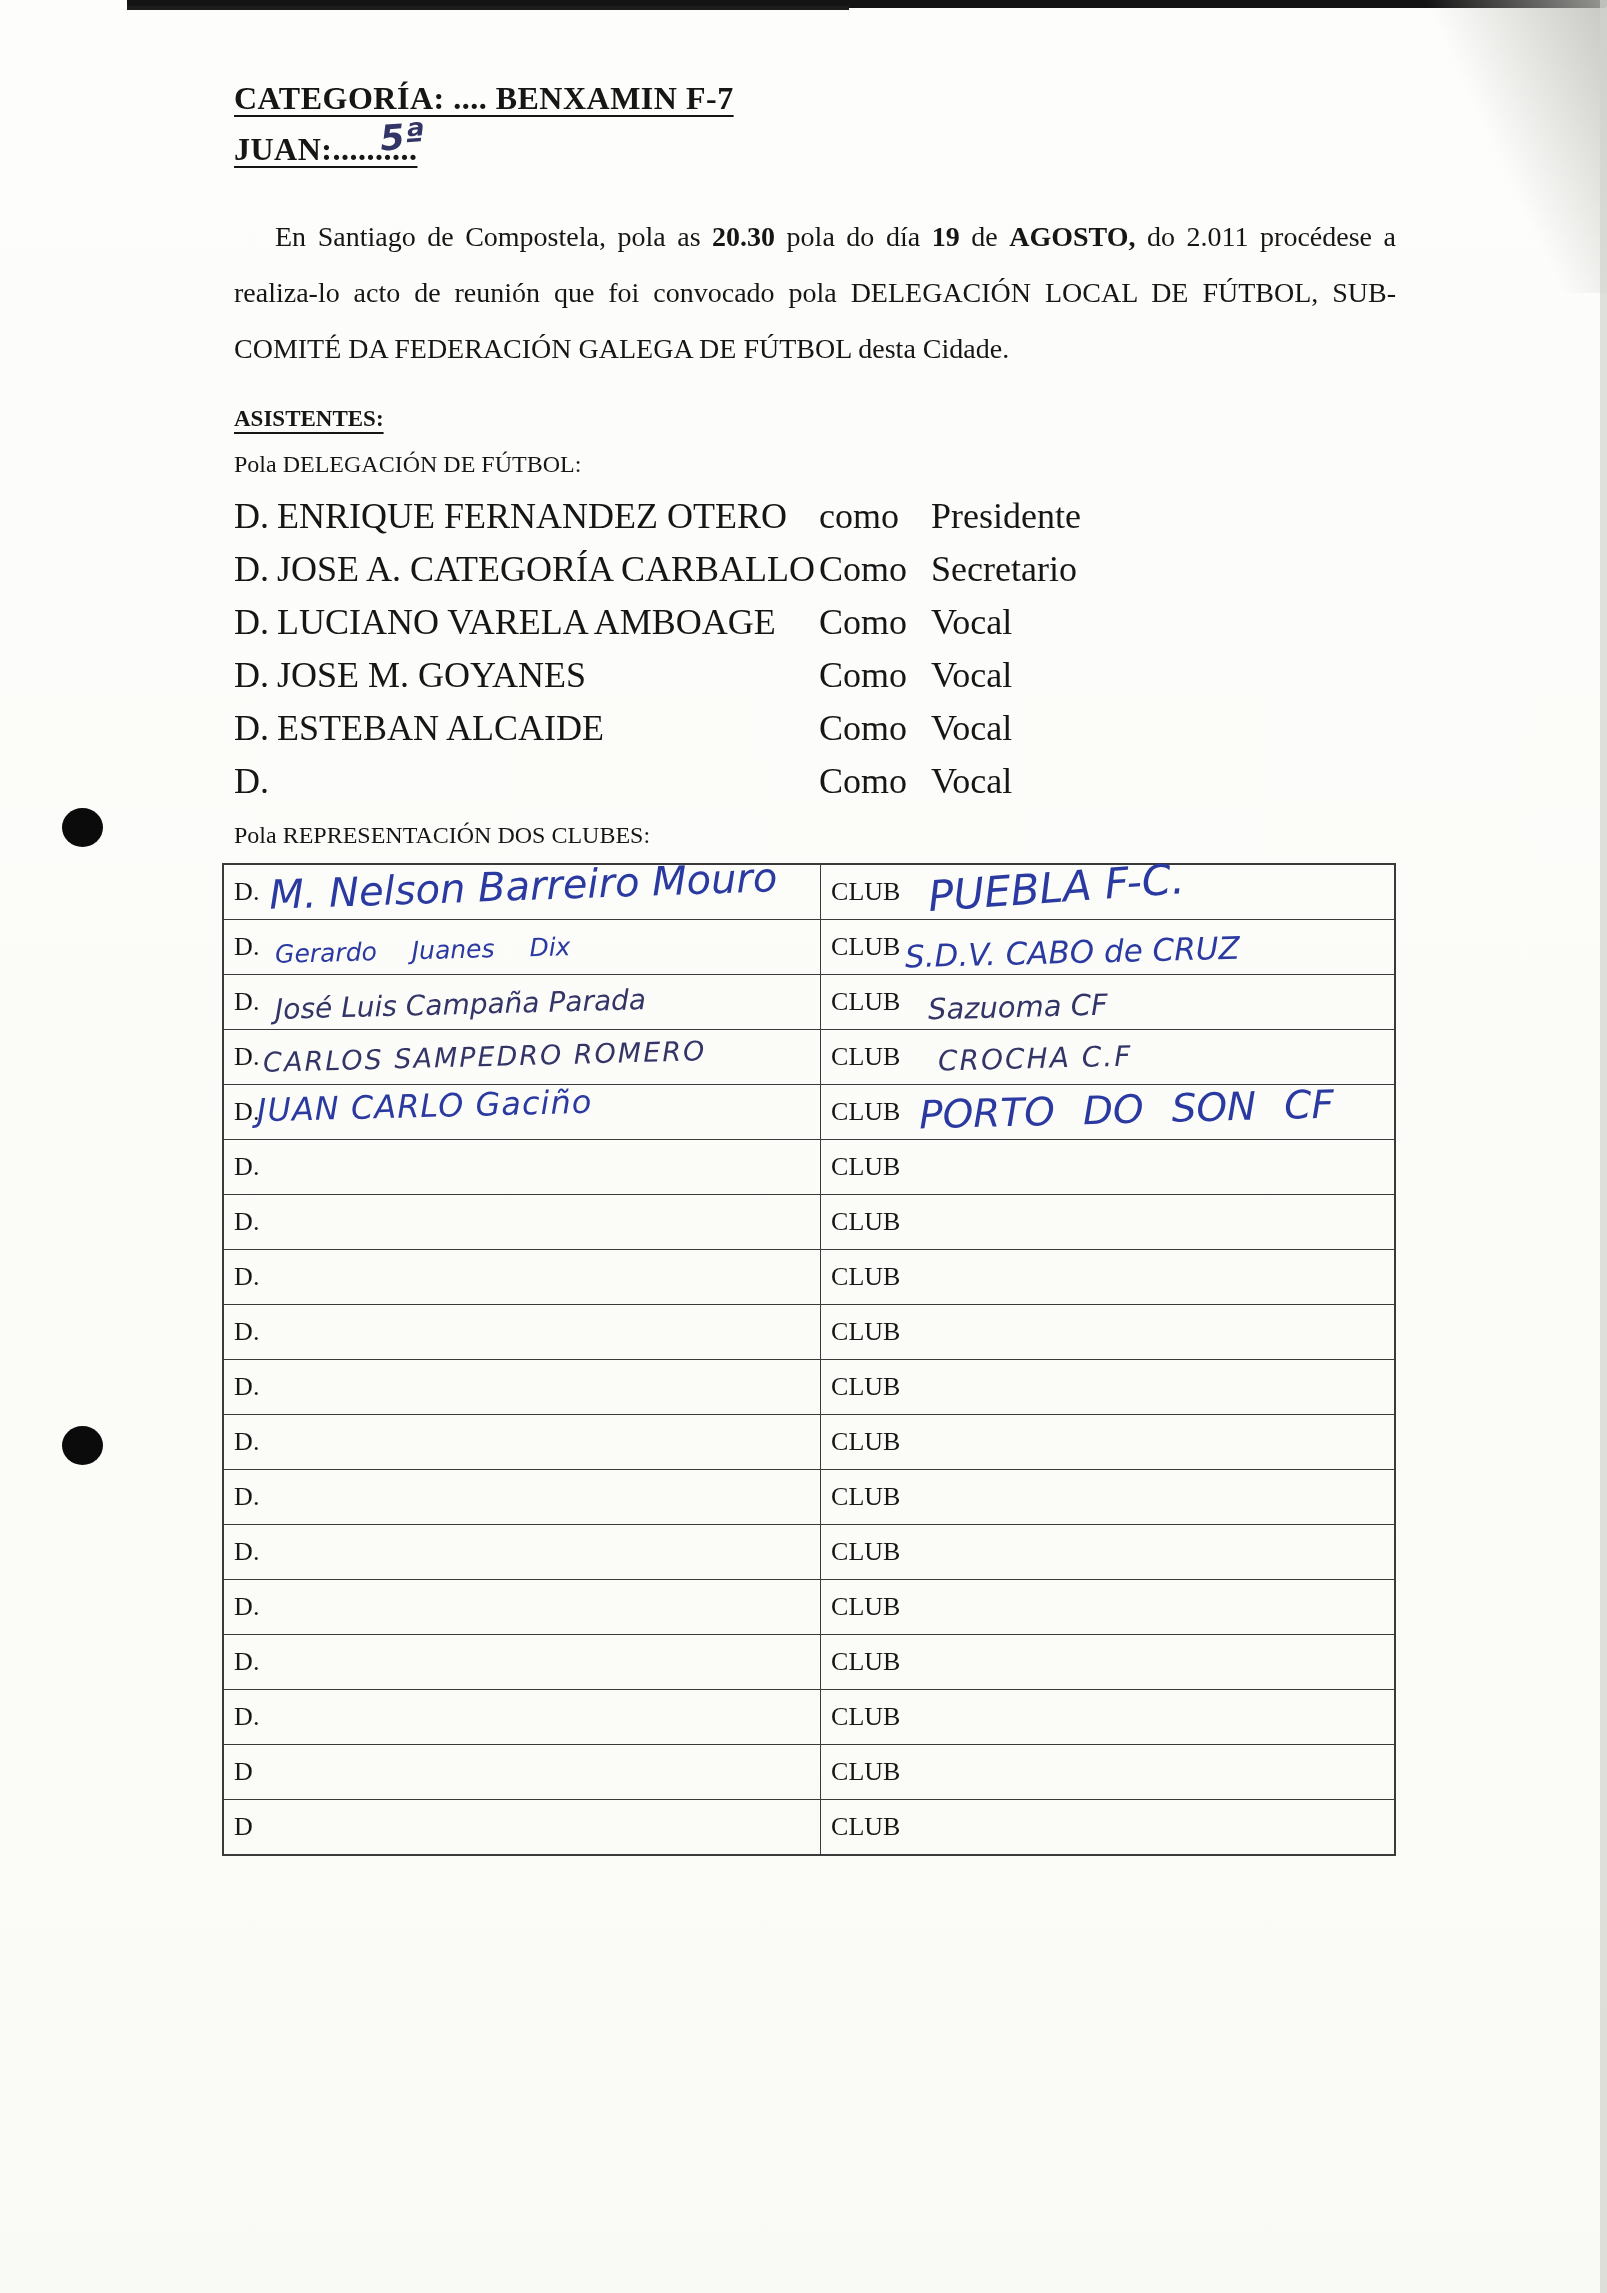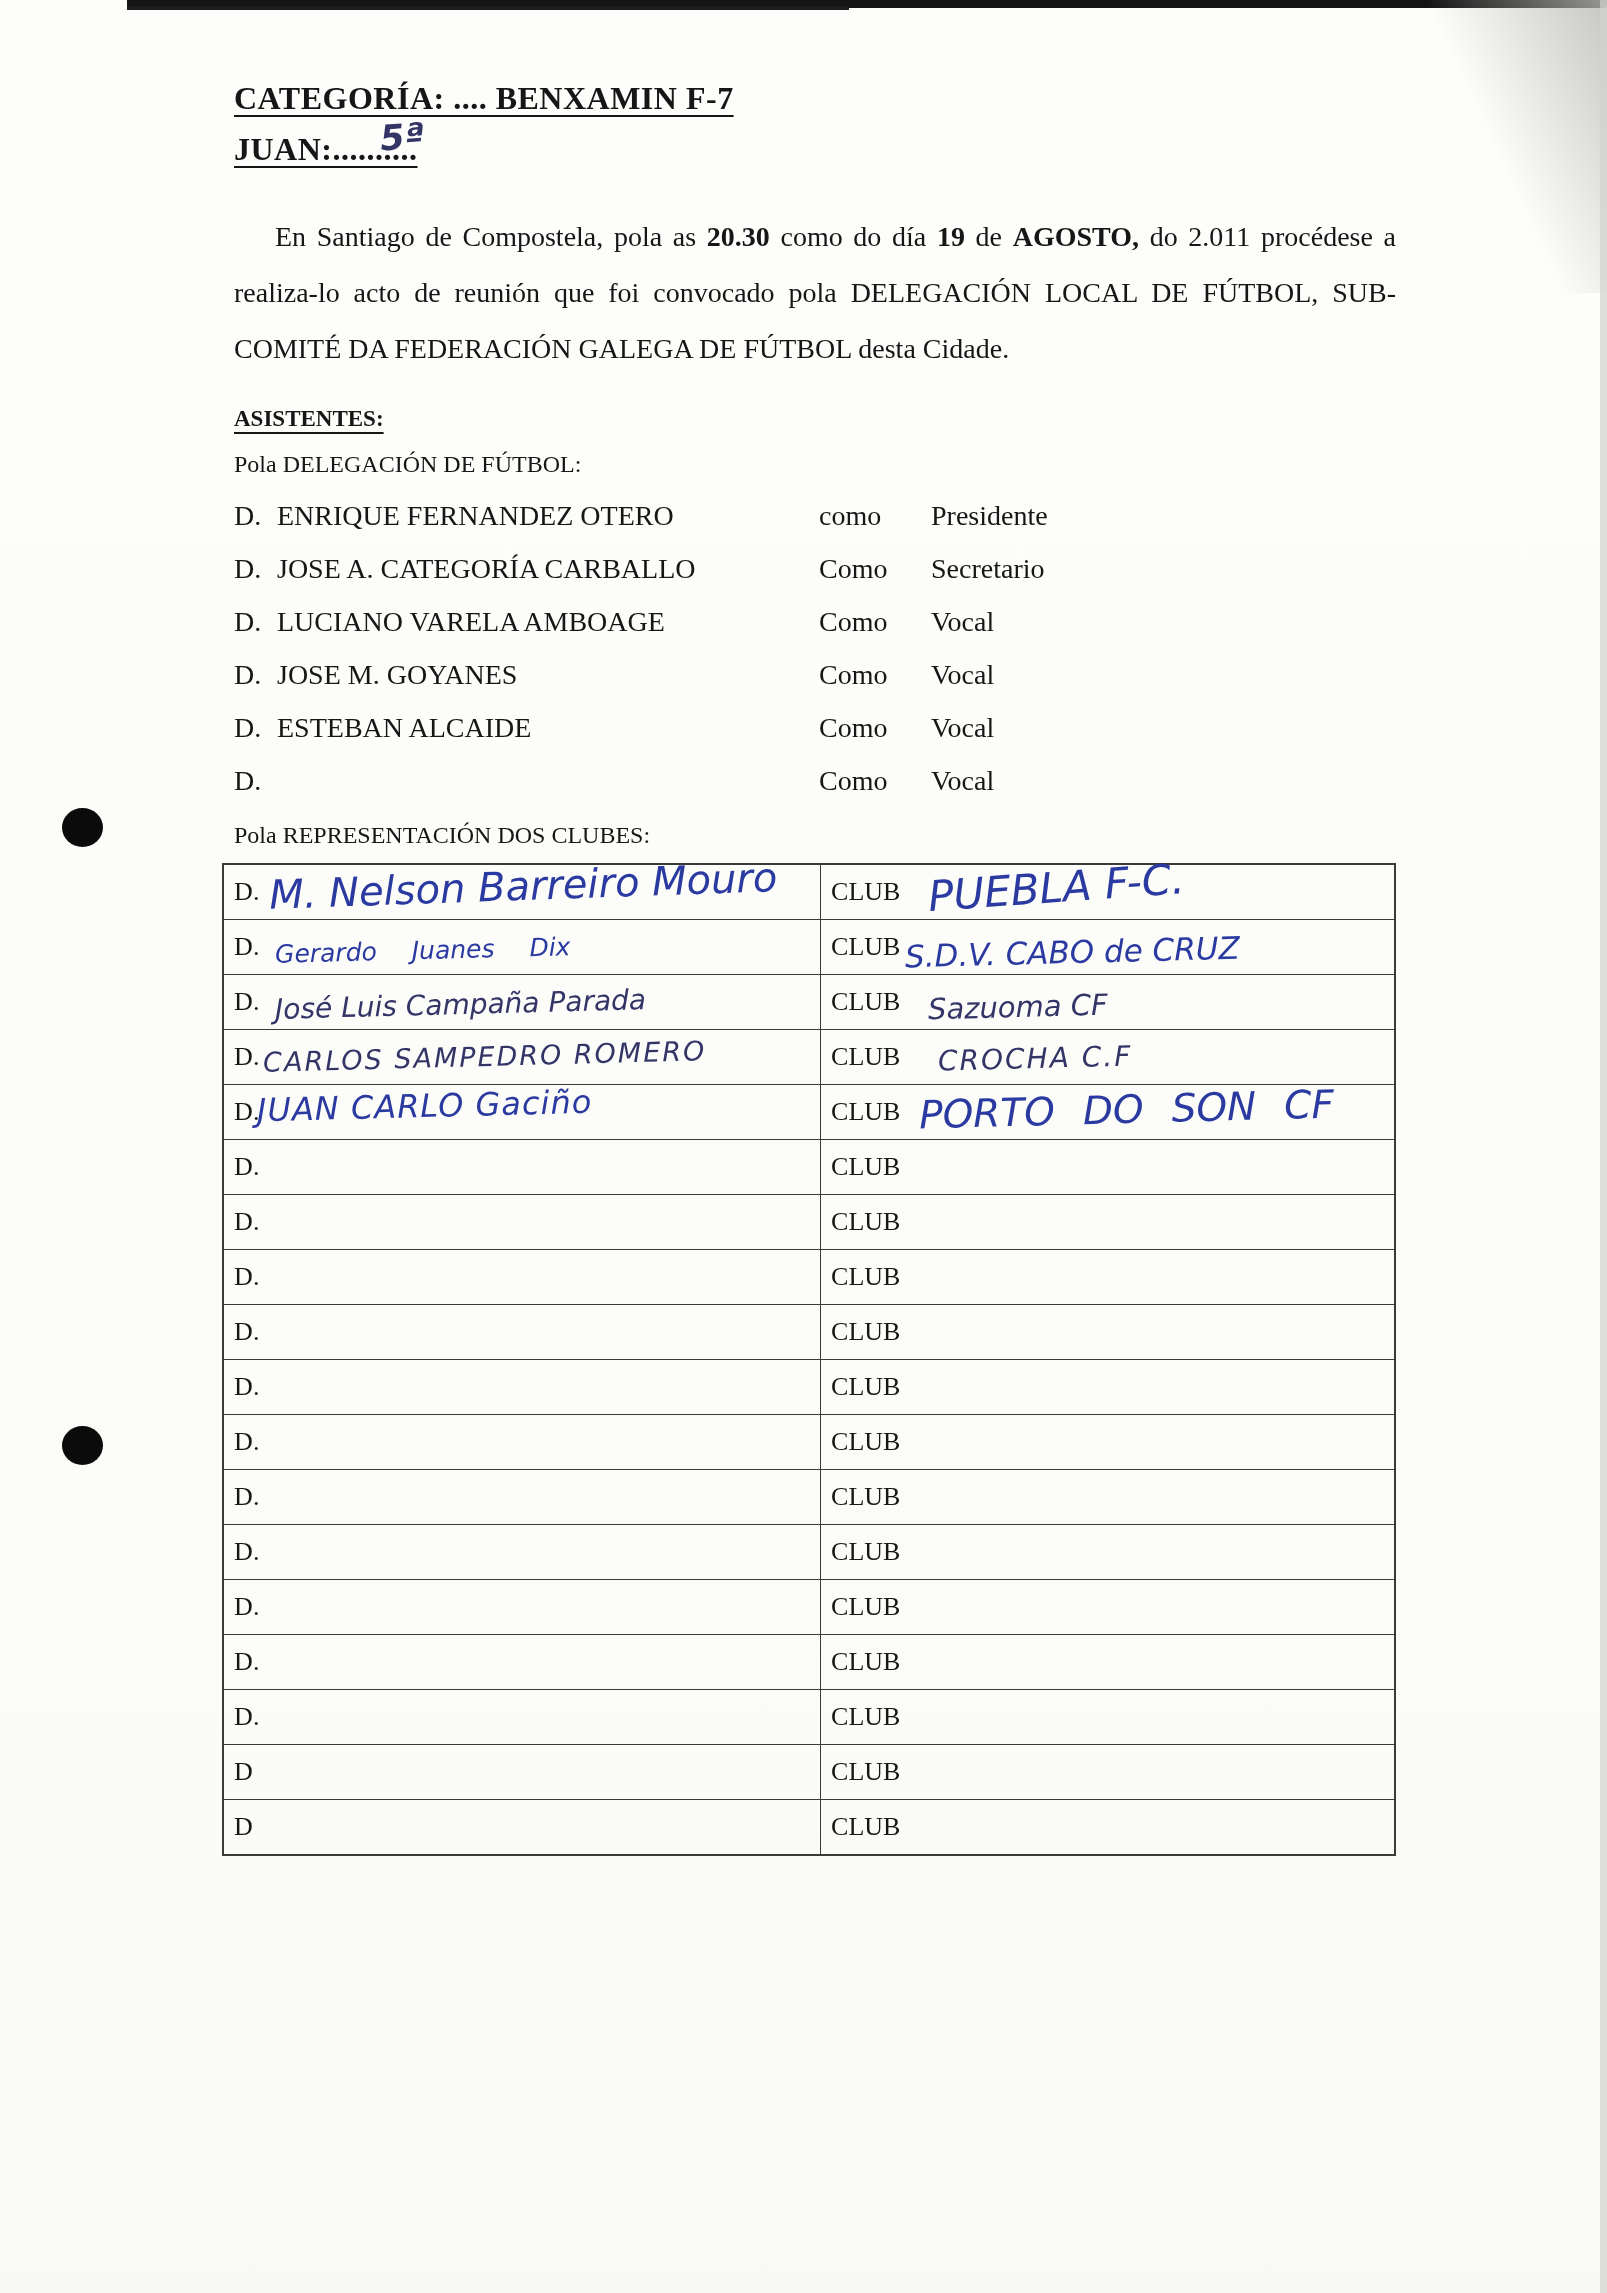--- a/index.html
+++ b/index.html
@@ -58,21 +58,21 @@
   }
   .asistentes {
     margin-top: 29px; font-size: 23px; font-weight: bold;
     text-decoration: underline; text-decoration-thickness: 2.4px; text-underline-offset: 5.9px;
   }
   .subhead { font-size: 24px; margin-top: 19.5px; }
 
   .attendees { margin-top: 11.7px; }
   .att-row {
     display: grid; grid-template-columns: 585px 112px 1fr;
-    height: 53px; align-items: center; font-size: 28px;
+    height: 53px; align-items: center; font-size: 36px;
   }
   .att-prefix { display: inline-block; width: 43px; }
 
   .clubes-head { margin-top: 14px; }
 
   .club-table {
     margin-top: 13.7px; margin-left: -11.7px; width: 1170px;
     border: 2.4px solid #3a3a3a; background: transparent;
   }
   .trow {
@@ -118,21 +118,21 @@
   <div class="content">
 
     <div class="title-line">
       <span>CATEGORÍA: .... BENXAMIN F-7</span>
     </div>
     <div class="title-line">
       <span>JUAN:..........</span>
       <span class="hw hw-group">5ª</span>
     </div>
 
-    <p class="intro"><span>En Santiago de Compostela, pola as </span><b>20.30</b><span> como do día </span><b>19</b><span> de </span><b>AGOSTO,</b><span> do 2.011 procédese a realiza-lo acto de reunión que foi convocado pola DELEGACIÓN LOCAL DE FÚTBOL, SUB-COMITÉ DA FEDERACIÓN GALEGA DE FÚTBOL desta Cidade.</span></p>
+    <p class="intro"><span>En Santiago de Compostela, pola as </span><b>20.30</b><span> pola do día </span><b>19</b><span> de </span><b>AGOSTO,</b><span> do 2.011 procédese a realiza-lo acto de reunión que foi convocado pola DELEGACIÓN LOCAL DE FÚTBOL, SUB-COMITÉ DA FEDERACIÓN GALEGA DE FÚTBOL desta Cidade.</span></p>
 
     <div class="asistentes">ASISTENTES:</div>
     <div class="subhead">Pola DELEGACIÓN DE FÚTBOL:</div>
 
     <div class="attendees">
       <div class="att-row">
         <span><span class="att-prefix">D.</span><span>ENRIQUE FERNANDEZ OTERO</span></span>
         <span>como</span>
         <span>Presidente</span>
       </div>

